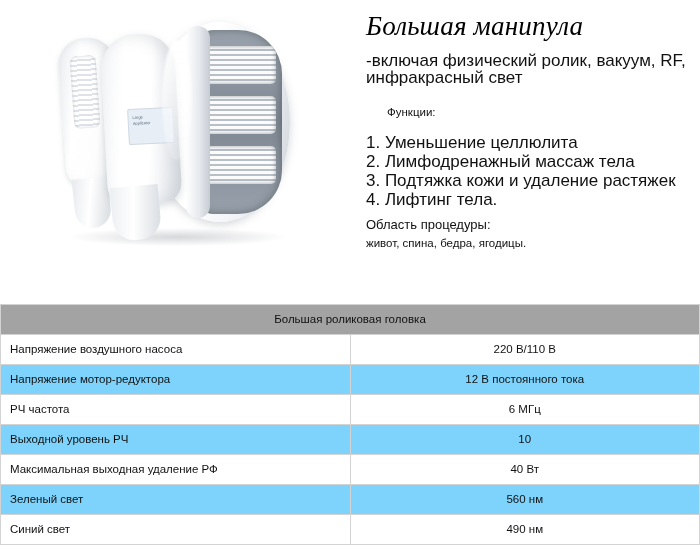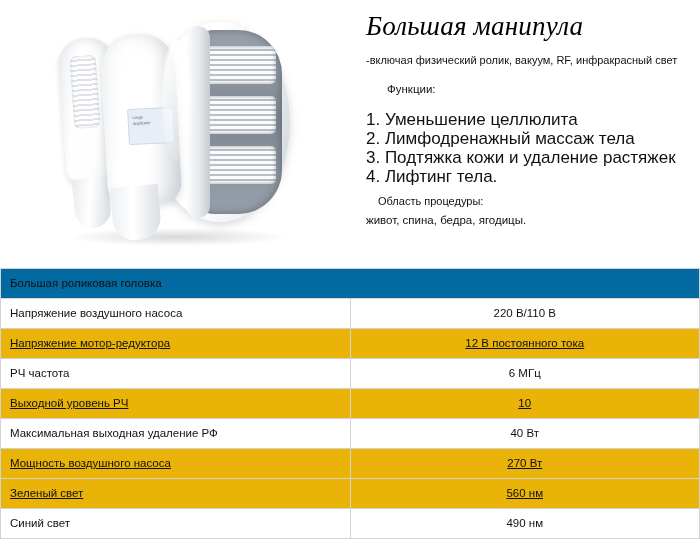--- a/index.html
+++ b/index.html
@@ -16,21 +16,21 @@
   }
   .page {
     position: relative;
     width: 700px;
     height: 556px;
   }
 
   
   .top {
     display: flex;
-    height: 268px;
+    height: 304px;
     box-sizing: border-box;
   }
   .image-pane {
     width: 360px;
     flex: 0 0 360px;
     position: relative;
     overflow: hidden;
   }
   .text-pane {
     flex: 1 1 auto;
@@ -40,47 +40,46 @@
   .title {
     font-family: "Liberation Serif", serif;
     font-style: italic;
     font-size: 27px;
     line-height: 32px;
     color: #000;
     margin: 4px 0 10px 0;
     letter-spacing: 0.2px;
   }
   .lede {
-    font-size: 11px;
+    font-size: 17px;
     line-height: 17px;
     color: #111;
-    margin-bottom: 12px;
+    margin-bottom: 18px;
   }
   .funcs-label {
     font-size: 11.5px;
     line-height: 17px;
     color: #111;
     margin-bottom: 12px;
     margin-left: 21px;
   }
   .func-list {
     margin: 0 0 6px 0;
     padding: 0;
     list-style: none;
   }
   .func-list li {
     font-size: 17px;
     line-height: 19px;
     color: #111;
   }
   .area-label {
-    font-size: 11px;
+    font-size: 13px;
     line-height: 19px;
     color: #111;
-    margin-left: 12px;
   }
   .area-value {
     font-size: 11.5px;
     line-height: 19px;
     color: #111;
   }
 
   
   .device {
     position: absolute;
@@ -248,34 +247,33 @@
   }
   table.spec th, table.spec td {
     border: 1px solid #d3d3d3;
     padding: 7px 9px;
     vertical-align: middle;
     color: #111;
     font-weight: normal;
     line-height: 15px;
   }
   table.spec th.head-cell {
-    text-align: left;
-    background: #0369a1;
+    text-align: center;
+    background: #a3a3a3;
     font-size: 11.5px;
   }
   table.spec td.name {
     width: 560px;
   }
   table.spec td.value {
     width: 140px;
     text-align: center;
   }
   tr.alt td {
-    background: #eab308;
-    text-decoration: underline;
+    background: #7dd3fc;
   }
 </style>
 </head>
 <body>
 
 <div class="page">
 
   <div class="top">
 
     <div class="image-pane">
@@ -339,24 +337,20 @@
         </tr>
         <tr class="alt">
           <td class="name">Выходной уровень РЧ</td>
           <td class="value">10</td>
         </tr>
         <tr>
           <td class="name">Максимальная выходная удаление РФ</td>
           <td class="value">40 Вт</td>
         </tr>
         <tr class="alt">
-          <td class="name">Мощность воздушного насоса</td>
-          <td class="value">270 Вт</td>
-        </tr>
-        <tr class="alt">
           <td class="name">Зеленый свет</td>
           <td class="value">560 нм</td>
         </tr>
         <tr>
           <td class="name">Синий свет</td>
           <td class="value">490 нм</td>
         </tr>
       </tbody>
     </table>
   </div>

